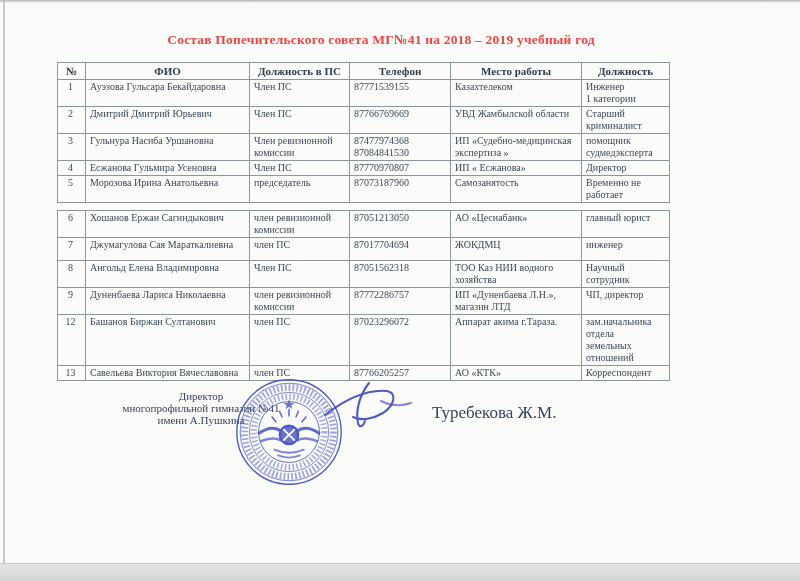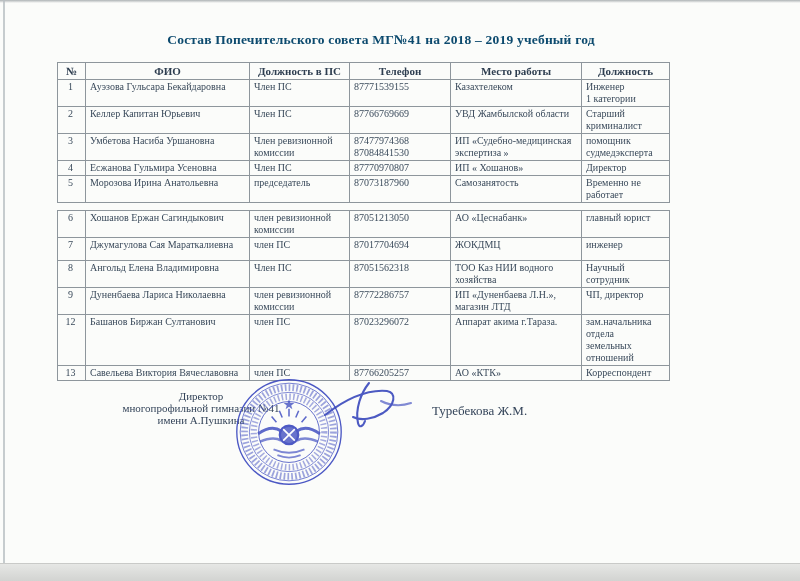--- a/index.html
+++ b/index.html
@@ -13,40 +13,40 @@
   .scan-top-edge{position:absolute;top:0;left:0;right:0;height:3px;
     background:linear-gradient(#aeb3b5,rgba(255,255,255,0));}
   .scan-left-edge{position:absolute;top:0;left:3px;width:2px;bottom:16px;
     background:#b9bfc3;opacity:.8;}
   .scan-bottom-strip{position:absolute;left:0;right:0;bottom:0;height:17px;
     background:linear-gradient(to bottom,#e6e7e5,#d2d3d1);
     border-top:1px solid #c9cac8;}
   
   .doc-title{position:absolute;top:32px;left:0;width:800px;text-align:center;
     padding-right:38px;box-sizing:border-box;
-    font-size:13.5px;font-weight:bold;color:#0c4a6e;letter-spacing:.2px;}
+    font-size:13.5px;font-weight:bold;color:#ef4444;letter-spacing:.2px;}
   
   .tbl-wrap{position:absolute;left:57px;top:62px;width:612px;}
   table{border-collapse:collapse;table-layout:fixed;width:612px;
     font-size:10px;line-height:12px;color:#3a4a5b;}
   .tbl-gap{height:7px;}
   th,td{border:1px solid #8e969c;padding:1px 3px 1px 4px;vertical-align:top;
     white-space:pre-line;overflow:hidden;}
   th{font-size:11px;font-weight:bold;text-align:center;color:#2e3e50;
     padding:2px 2px;white-space:nowrap;}
   td.c-num{text-align:center;padding-left:1px;}
   col.w-num{width:28px}col.w-fio{width:164px}col.w-pos{width:100px}
   col.w-tel{width:101px}col.w-work{width:131px}col.w-job{width:88px}
   #table2 tr:nth-child(2) td{height:20px;}
   #table2 tr:nth-child(8) td{height:21px;}
   #table2 tr:nth-child(3) td{height:24px;}
   
   .footer-left{position:absolute;left:95px;top:390px;width:212px;
     text-align:center;font-size:11px;line-height:12px;color:#35455a;}
-  .signer-name{position:absolute;left:432px;top:403px;font-size:13px;color:#35455a;}
+  .signer-name{position:absolute;left:432px;top:403px;font-size:17px;color:#35455a;}
   .stamp{position:absolute;left:231px;top:374px;width:116px;height:116px;opacity:.92;}
   .signature{position:absolute;left:303px;top:377px;width:115px;height:62px;}
 </style>
 </head>
 <body>
 
 <div class="scan-top-edge"></div>
 <div class="scan-left-edge"></div>
 
 <div class="doc-title">Состав Попечительского совета МГ№41 на 2018 – 2019 учебный год</div>
@@ -76,44 +76,44 @@
           <td class="c-num">1</td>
           <td>Ауэзова Гульсара Бекайдаровна</td>
           <td>Член ПС</td>
           <td>87771539155</td>
           <td>Казахтелеком</td>
           <td>Инженер
 1 категории</td>
         </tr>
         <tr>
           <td class="c-num">2</td>
-          <td>Келлер Капитан Юрьевич</td>
+          <td>Дмитрий Дмитрий Юрьевич</td>
           <td>Член ПС</td>
           <td>87766769669</td>
           <td>УВД Жамбылской области</td>
           <td>Старший криминалист</td>
         </tr>
         <tr>
           <td class="c-num">3</td>
-          <td>Умбетова Насиба Уршановна</td>
+          <td>Гульнура Насиба Уршановна</td>
           <td>Член ревизионной
 комиссии</td>
           <td>87477974368
 87084841530</td>
           <td>ИП «Судебно-медицинская
 экспертиза »</td>
           <td>помощник
 судмедэксперта</td>
         </tr>
         <tr>
           <td class="c-num">4</td>
           <td>Есжанова Гульмира Усеновна</td>
           <td>Член ПС</td>
           <td>87770970807</td>
-          <td>ИП « Хошанов»</td>
+          <td>ИП « Есжанова»</td>
           <td>Директор</td>
         </tr>
         <tr>
           <td class="c-num">5</td>
           <td>Морозова Ирина Анатольевна</td>
           <td>председатель</td>
           <td>87073187960</td>
           <td>Самозанятость</td>
           <td>Временно не работает</td>
         </tr>

